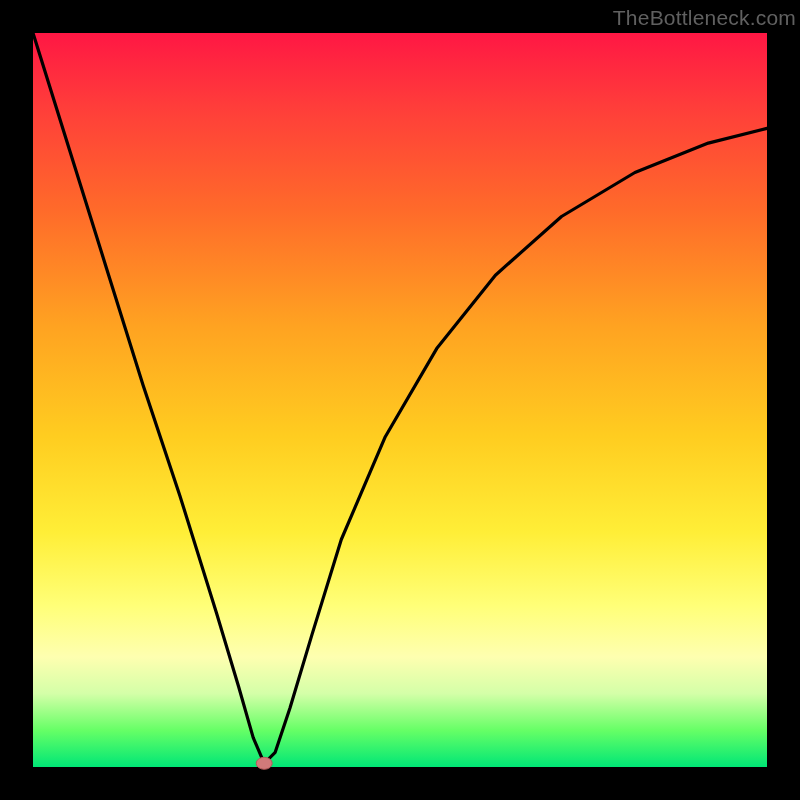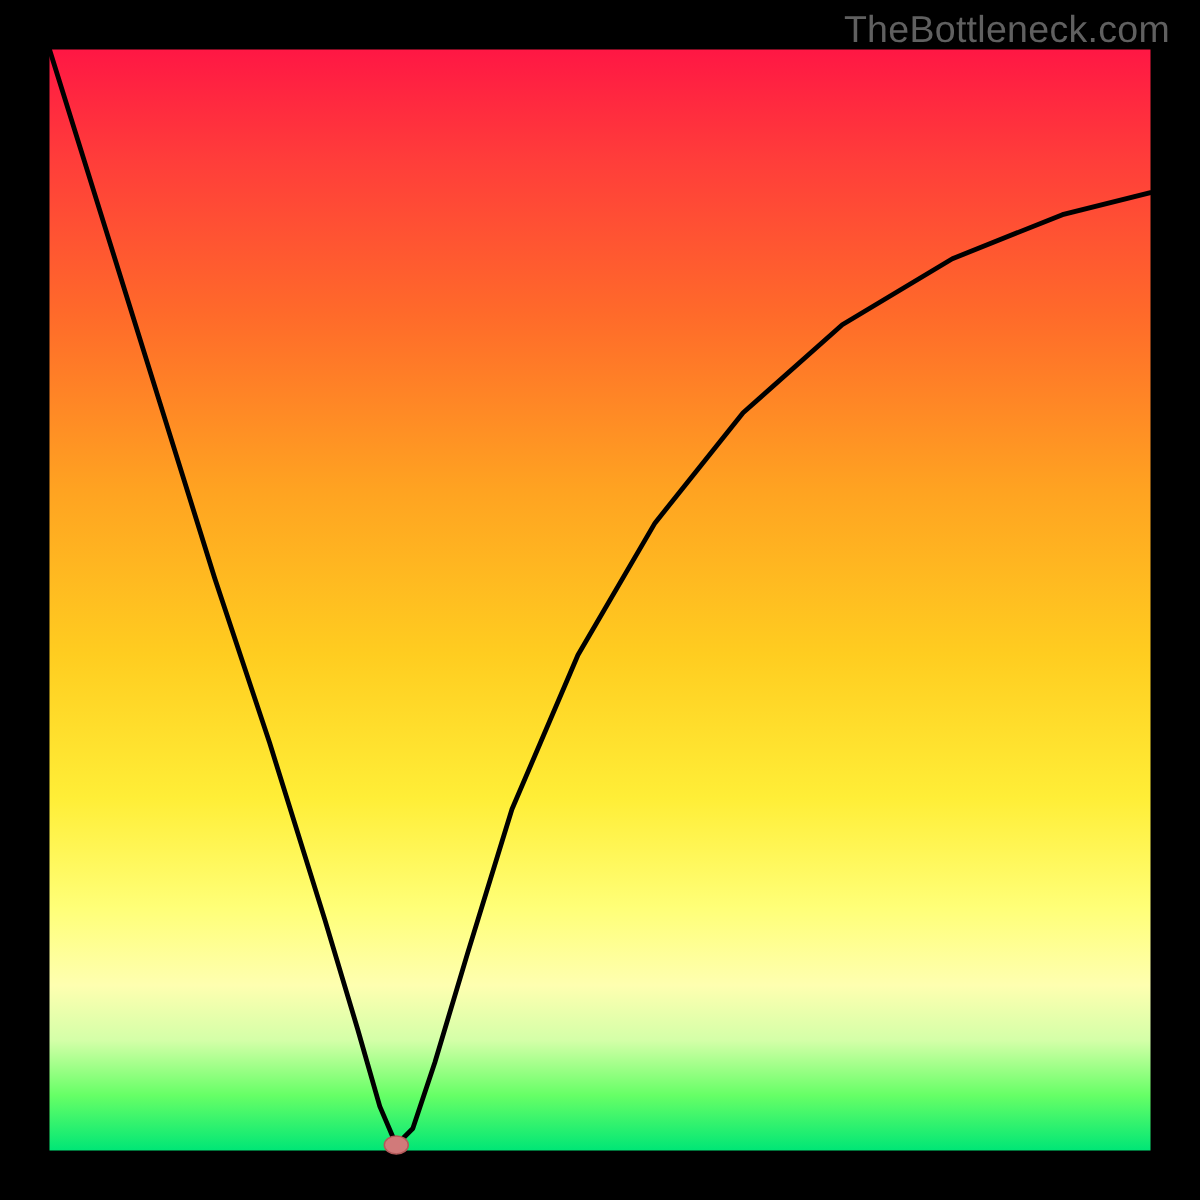--- a/index.html
+++ b/index.html
@@ -35,23 +35,23 @@
       #ffff78 78%,
       #feffb0 85%,
       #d4ffa8 90%,
       #66ff66 95%,
       #00e676 100%
     );
   }
   .watermark {
     position: absolute;
     top: 6px;
-    right: 20px;
+    right: 4px;
     color: #606060;
-    font-size: 25px;
+    font-size: 21px;
     font-weight: 500;
     letter-spacing: 0.2px;
     user-select: none;
   }
   svg.curve {
     position: absolute;
     left: 0;
     top: 0;
     width: 734px;
     height: 734px;

